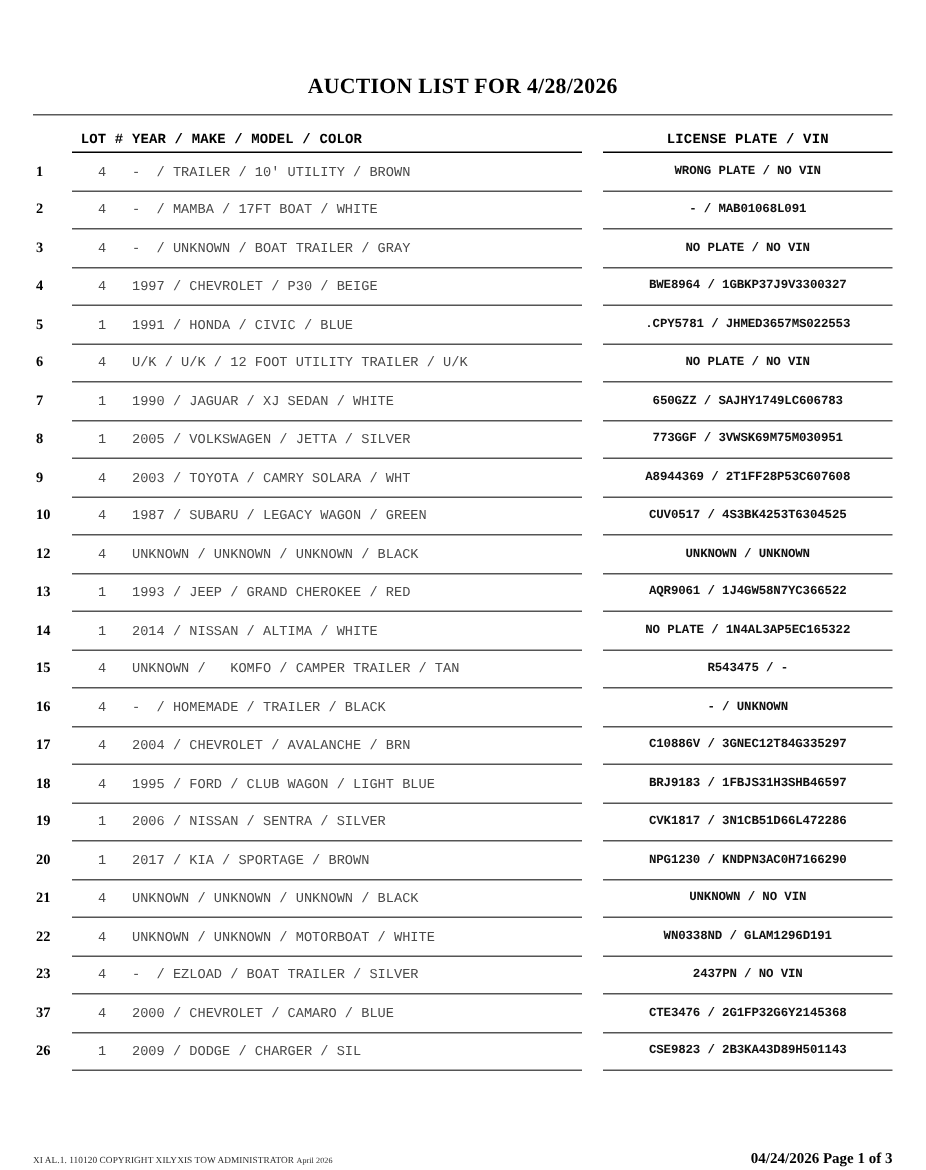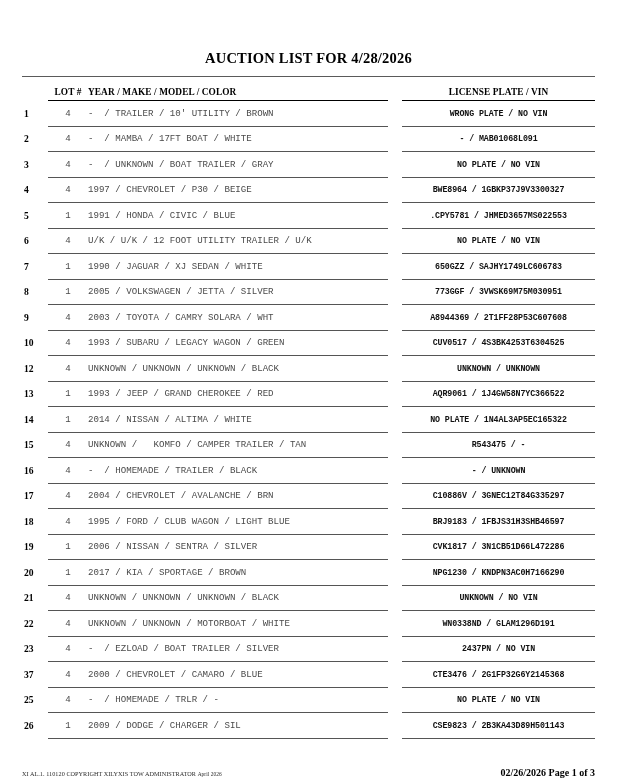--- a/index.html
+++ b/index.html
@@ -39,21 +39,21 @@
     margin: 9px 0 0 0;
     width: 100%;
   }
   table.auction {
     width: 100%;
     border-collapse: collapse;
     table-layout: fixed;
     margin-top: 10px;
   }
   table.auction th {
-    font-family: Liberation Serif, serif;
+    font-family: Liberation Mono, monospace;
     font-weight: bold;
     font-size: 9.3px;
     letter-spacing: 0.1px;
     padding: 0 0 3px 0;
     vertical-align: bottom;
     white-space: nowrap;
   }
   table.auction thead th.col-idx {
     border-bottom: none;
   }
@@ -217,21 +217,21 @@
         <tr>
           <td class="col-idx">9</td>
           <td class="col-lot">4</td>
           <td class="col-desc">2003 / TOYOTA / CAMRY SOLARA / WHT</td>
           <td class="col-gap"></td>
           <td class="col-plate">A8944369 / 2T1FF28P53C607608</td>
         </tr>
         <tr>
           <td class="col-idx">10</td>
           <td class="col-lot">4</td>
-          <td class="col-desc">1993 / SUBARU / LEGACY WAGON / GREEN</td>
+          <td class="col-desc">1987 / SUBARU / LEGACY WAGON / GREEN</td>
           <td class="col-gap"></td>
           <td class="col-plate">CUV0517 / 4S3BK4253T6304525</td>
         </tr>
         <tr>
           <td class="col-idx">12</td>
           <td class="col-lot">4</td>
           <td class="col-desc">UNKNOWN / UNKNOWN / UNKNOWN / BLACK</td>
           <td class="col-gap"></td>
           <td class="col-plate">UNKNOWN / UNKNOWN</td>
         </tr>
@@ -311,39 +311,32 @@
           <td class="col-desc">-  / EZLOAD / BOAT TRAILER / SILVER</td>
           <td class="col-gap"></td>
           <td class="col-plate">2437PN / NO VIN</td>
         </tr>
         <tr>
           <td class="col-idx">37</td>
           <td class="col-lot">4</td>
           <td class="col-desc">2000 / CHEVROLET / CAMARO / BLUE</td>
           <td class="col-gap"></td>
           <td class="col-plate">CTE3476 / 2G1FP32G6Y2145368</td>
-        </tr>
-        <tr>
-          <td class="col-idx">25</td>
-          <td class="col-lot">4</td>
-          <td class="col-desc">-  / HOMEMADE / TRLR / -</td>
-          <td class="col-gap"></td>
-          <td class="col-plate">NO PLATE / NO VIN</td>
         </tr>
         <tr>
           <td class="col-idx">26</td>
           <td class="col-lot">1</td>
           <td class="col-desc">2009 / DODGE / CHARGER / SIL</td>
           <td class="col-gap"></td>
           <td class="col-plate">CSE9823 / 2B3KA43D89H501143</td>
         </tr>
       </tbody>
   </table>
 
   <div class="footer">
     <div class="footer-left">
       <span>XI AL.1. 110120  COPYRIGHT XILYXIS TOW ADMINISTRATOR</span>
       <span class="fl-month">April 2026</span>
     </div>
-    <div class="footer-right">02/26/2026  Page 1 of 3</div>
+    <div class="footer-right">04/24/2026  Page 1 of 3</div>
   </div>
 
 </div>
 
 </body></html>

